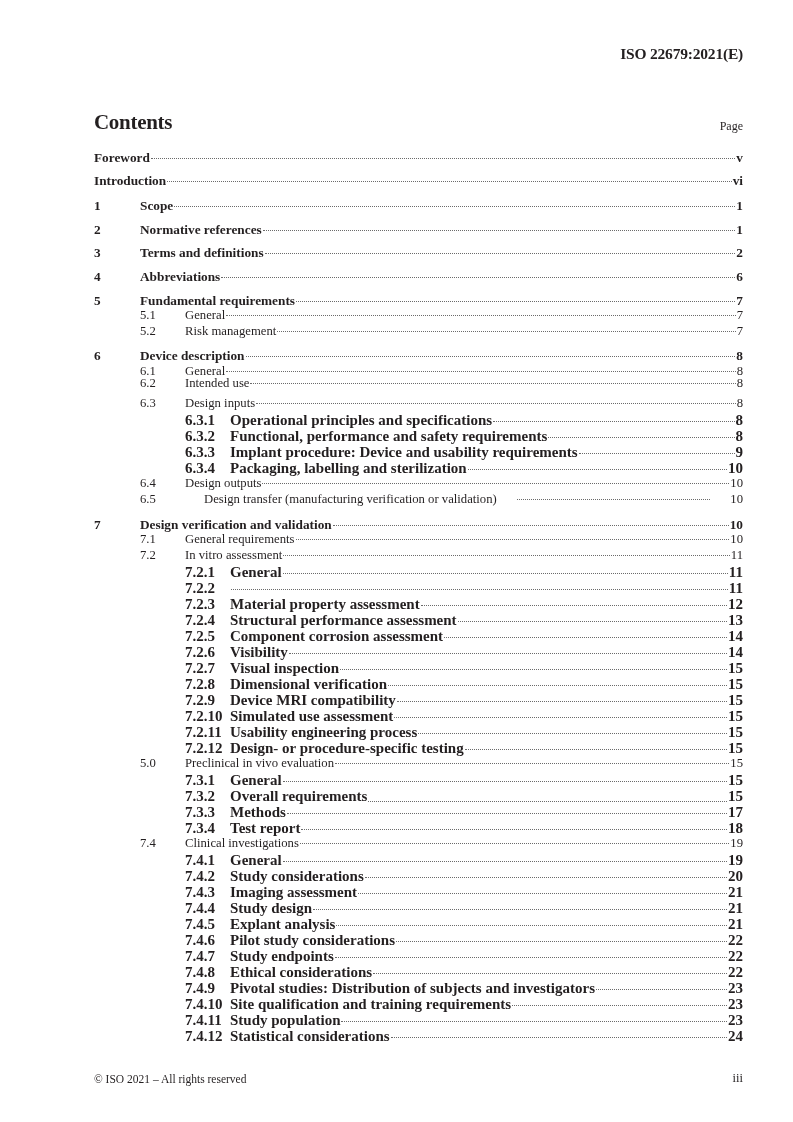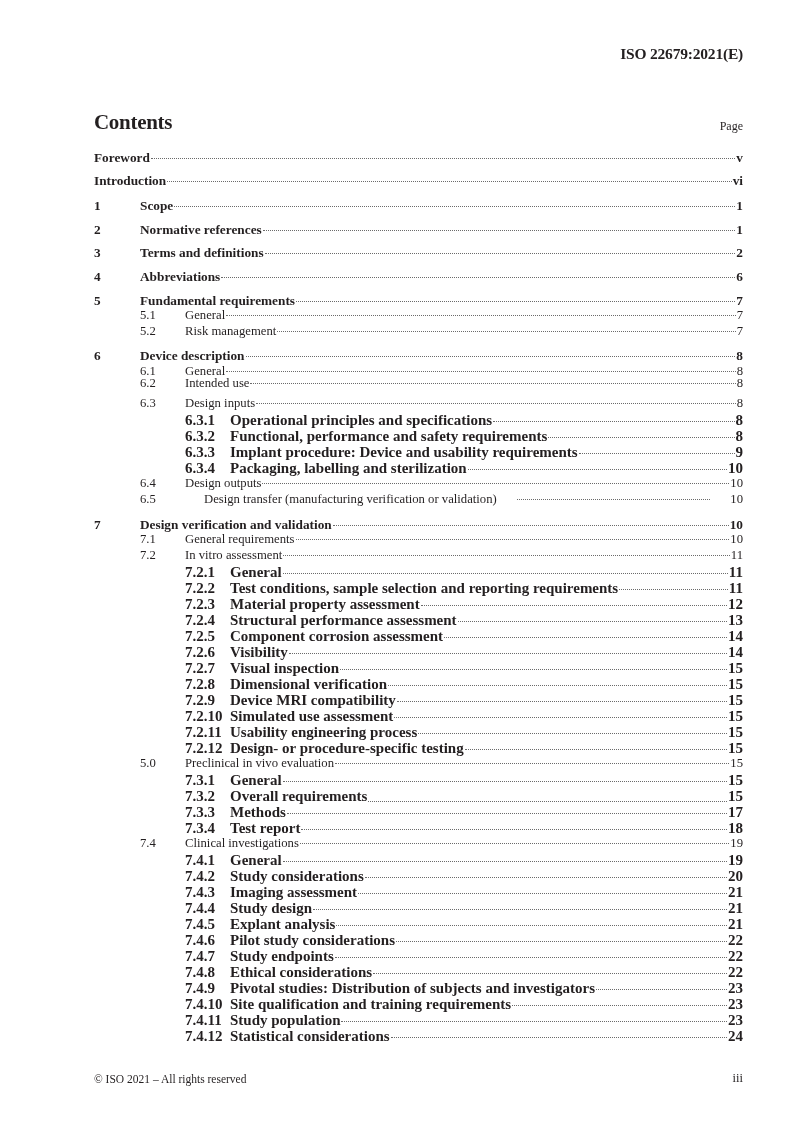--- a/index.html
+++ b/index.html
@@ -162,21 +162,20 @@
       <span class="pg">11</span>
     </div>
     <div class="row lvl2" style="top: 414px;">
       <span class="num">7.2.1</span>
       <span class="title">General</span>
       <span class="leader"></span>
       <span class="pg">11</span>
     </div>
     <div class="row lvl2" style="top: 430px;">
       <span class="num">7.2.2</span>
-      <span class="title">Test conditions, sample selection and reporting requirements</span>
       <span class="leader"></span>
       <span class="pg">11</span>
     </div>
     <div class="row lvl2" style="top: 446px;">
       <span class="num">7.2.3</span>
       <span class="title">Material property assessment</span>
       <span class="leader"></span>
       <span class="pg">12</span>
     </div>
     <div class="row lvl2" style="top: 462px;">

